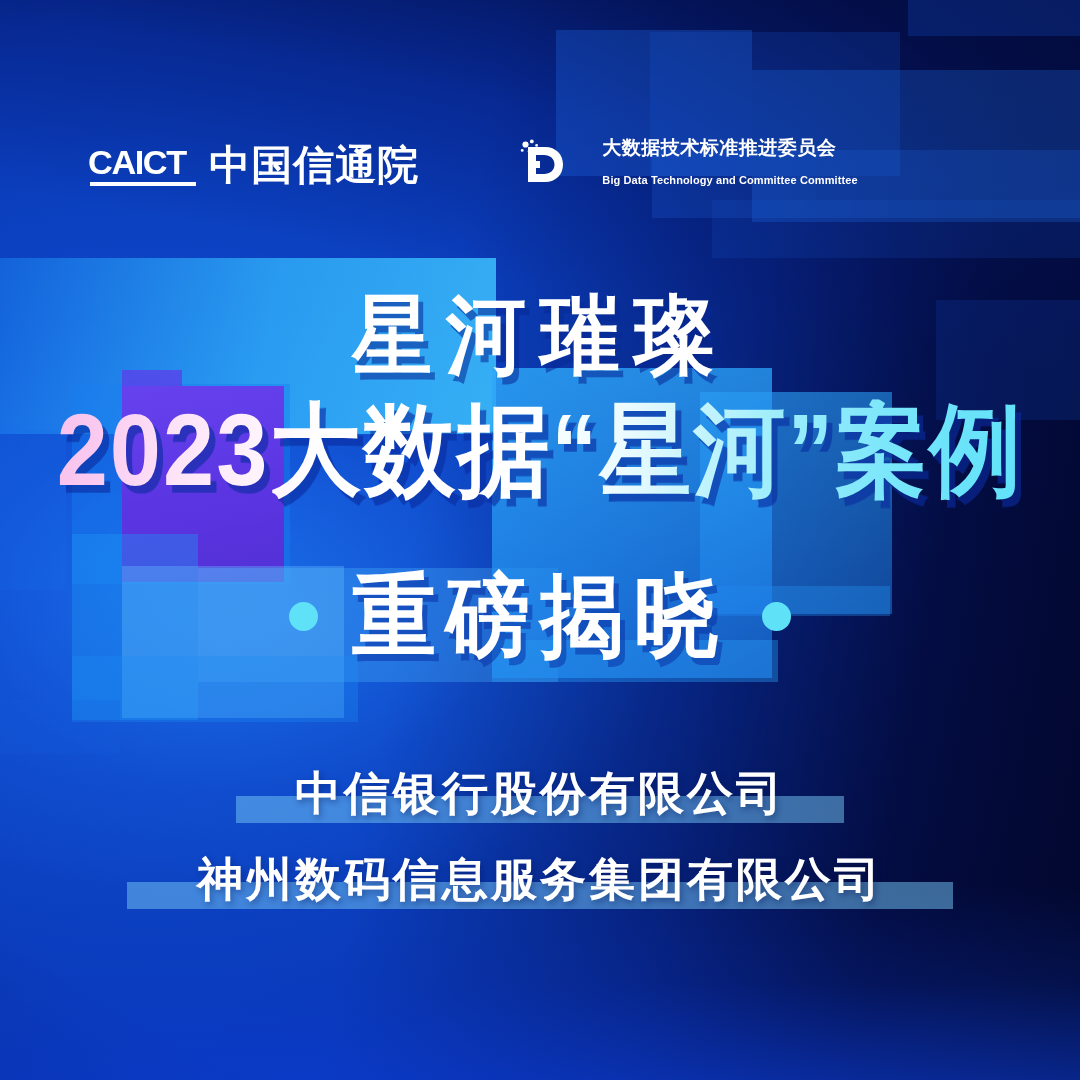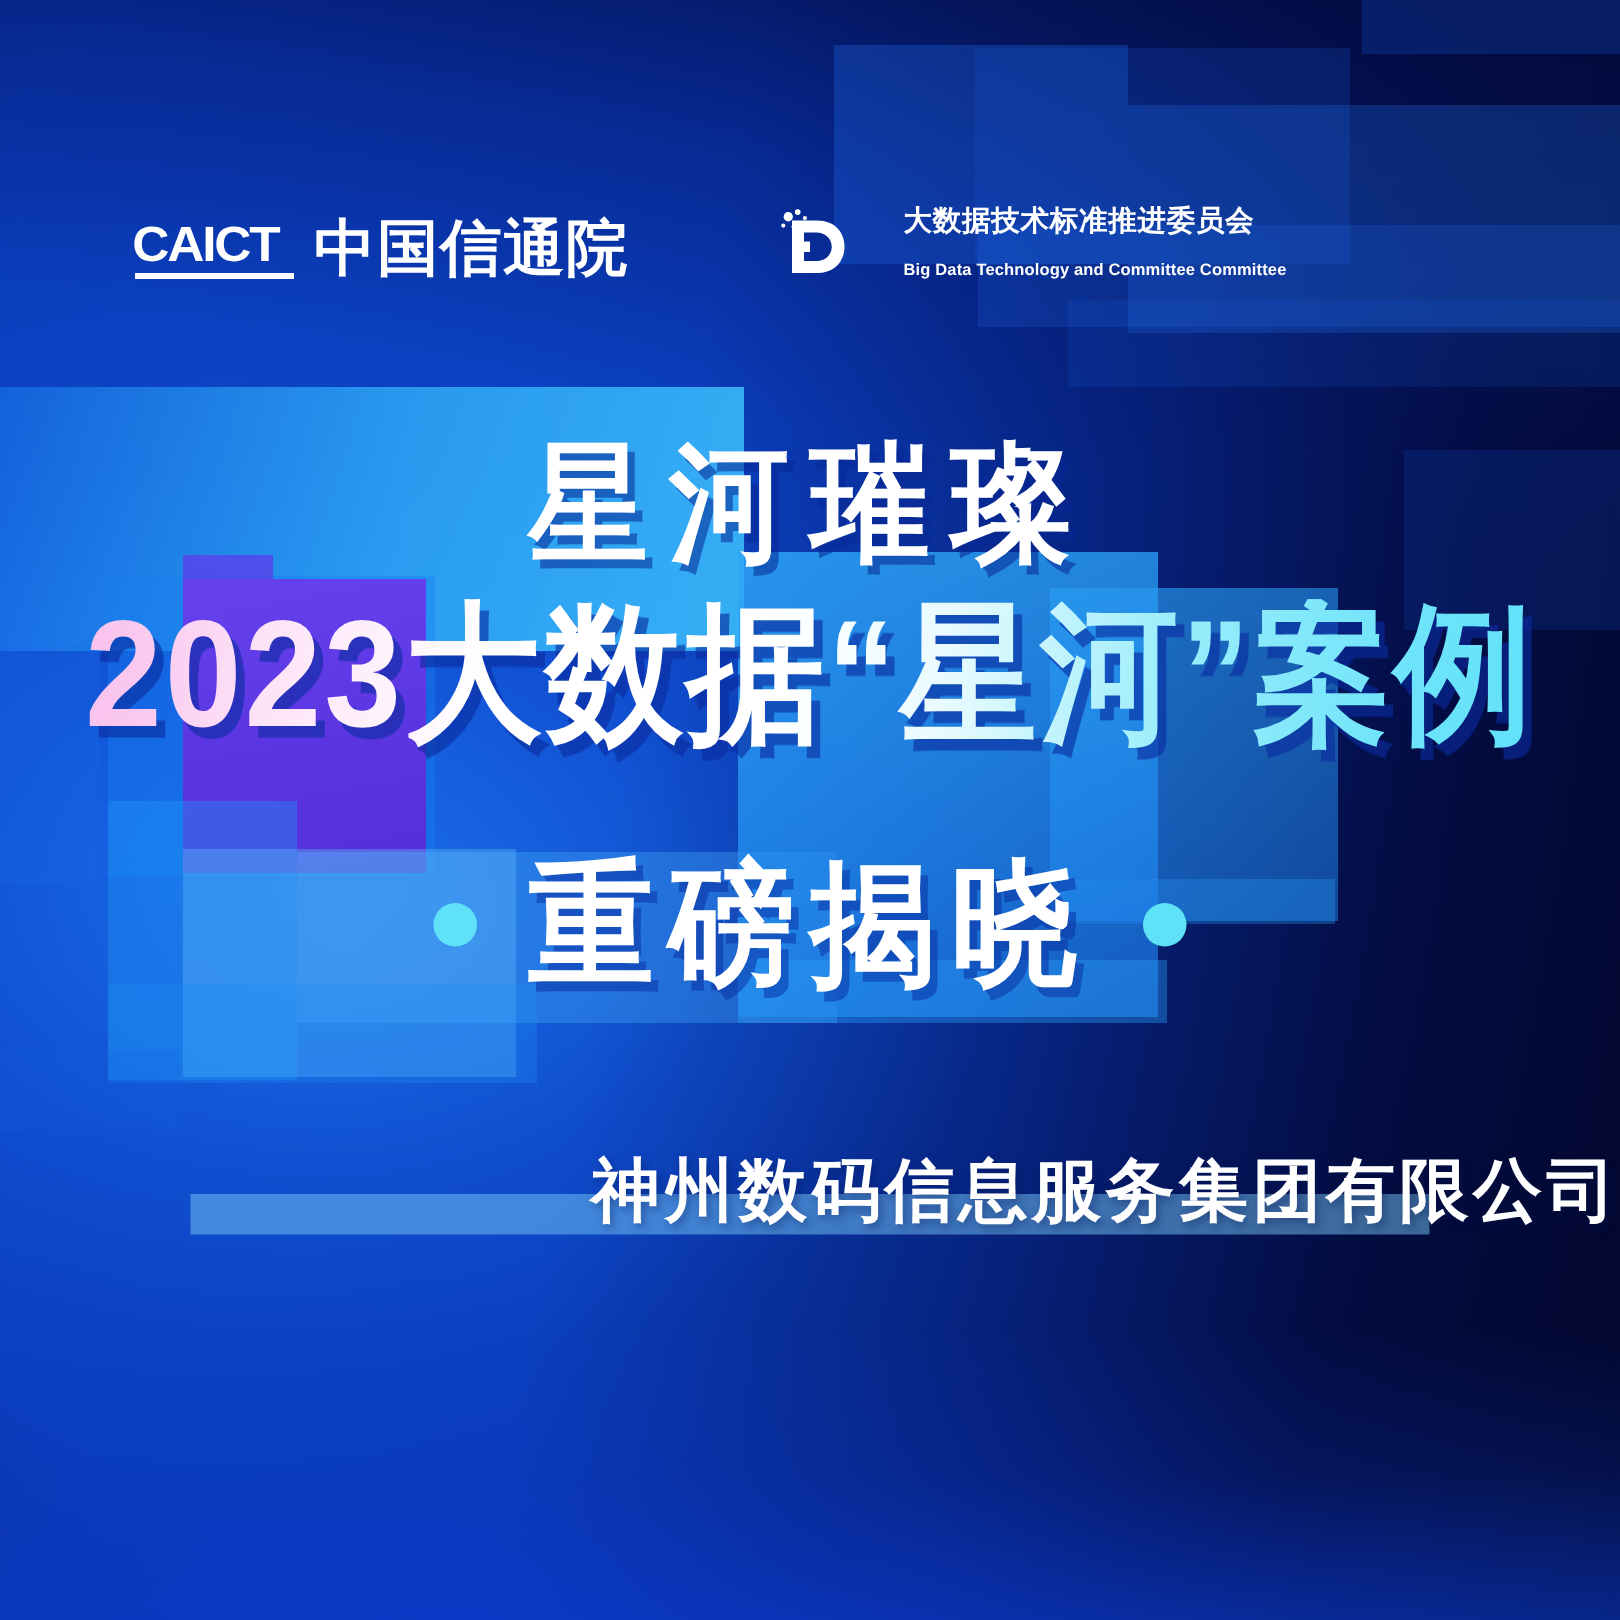--- a/index.html
+++ b/index.html
@@ -165,21 +165,21 @@
     letter-spacing:3px; line-height:1;
   }
   .company .bar {
     position:absolute; left:50%; transform:translateX(-50%);
     height:27px; background:rgba(118,200,245,0.50);
     z-index:0;
   }
   .company .txt { position:relative; z-index:1; }
   #company-1 { height:86px; }
   #company-1 .bar { top:26px; width:608px; }
-  #company-2 { height:86px;text-align:right; }
+  #company-2 { height:86px; }
   #company-2 .bar { top:26px; width:826px; }
   .company .txt { text-shadow:2px 3px 6px rgba(4,20,80,0.40); }
 </style>
 </head>
 <body>
 
 <div id="poster">
 
   <div class="bg-layer bg-dark-right"></div>
   <div class="bg-layer bg-dark-top"></div>
@@ -252,19 +252,23 @@
     <div class="t-line2">2023大数据“星河”案例</div>
 
     <div class="t-line3-row">
       <span class="t-dot"></span>
       <span class="t-line3">重磅揭晓</span>
       <span class="t-dot"></span>
     </div>
   </div>
 
   <div id="companies">
+    <div class="company" id="company-1">
+      <span class="bar"></span>
+      <span class="txt">中信银行股份有限公司</span>
+    </div>
     <div class="company" id="company-2">
       <span class="bar"></span>
       <span class="txt">神州数码信息服务集团有限公司</span>
     </div>
   </div>
 
 </div>
 
 </body></html>

